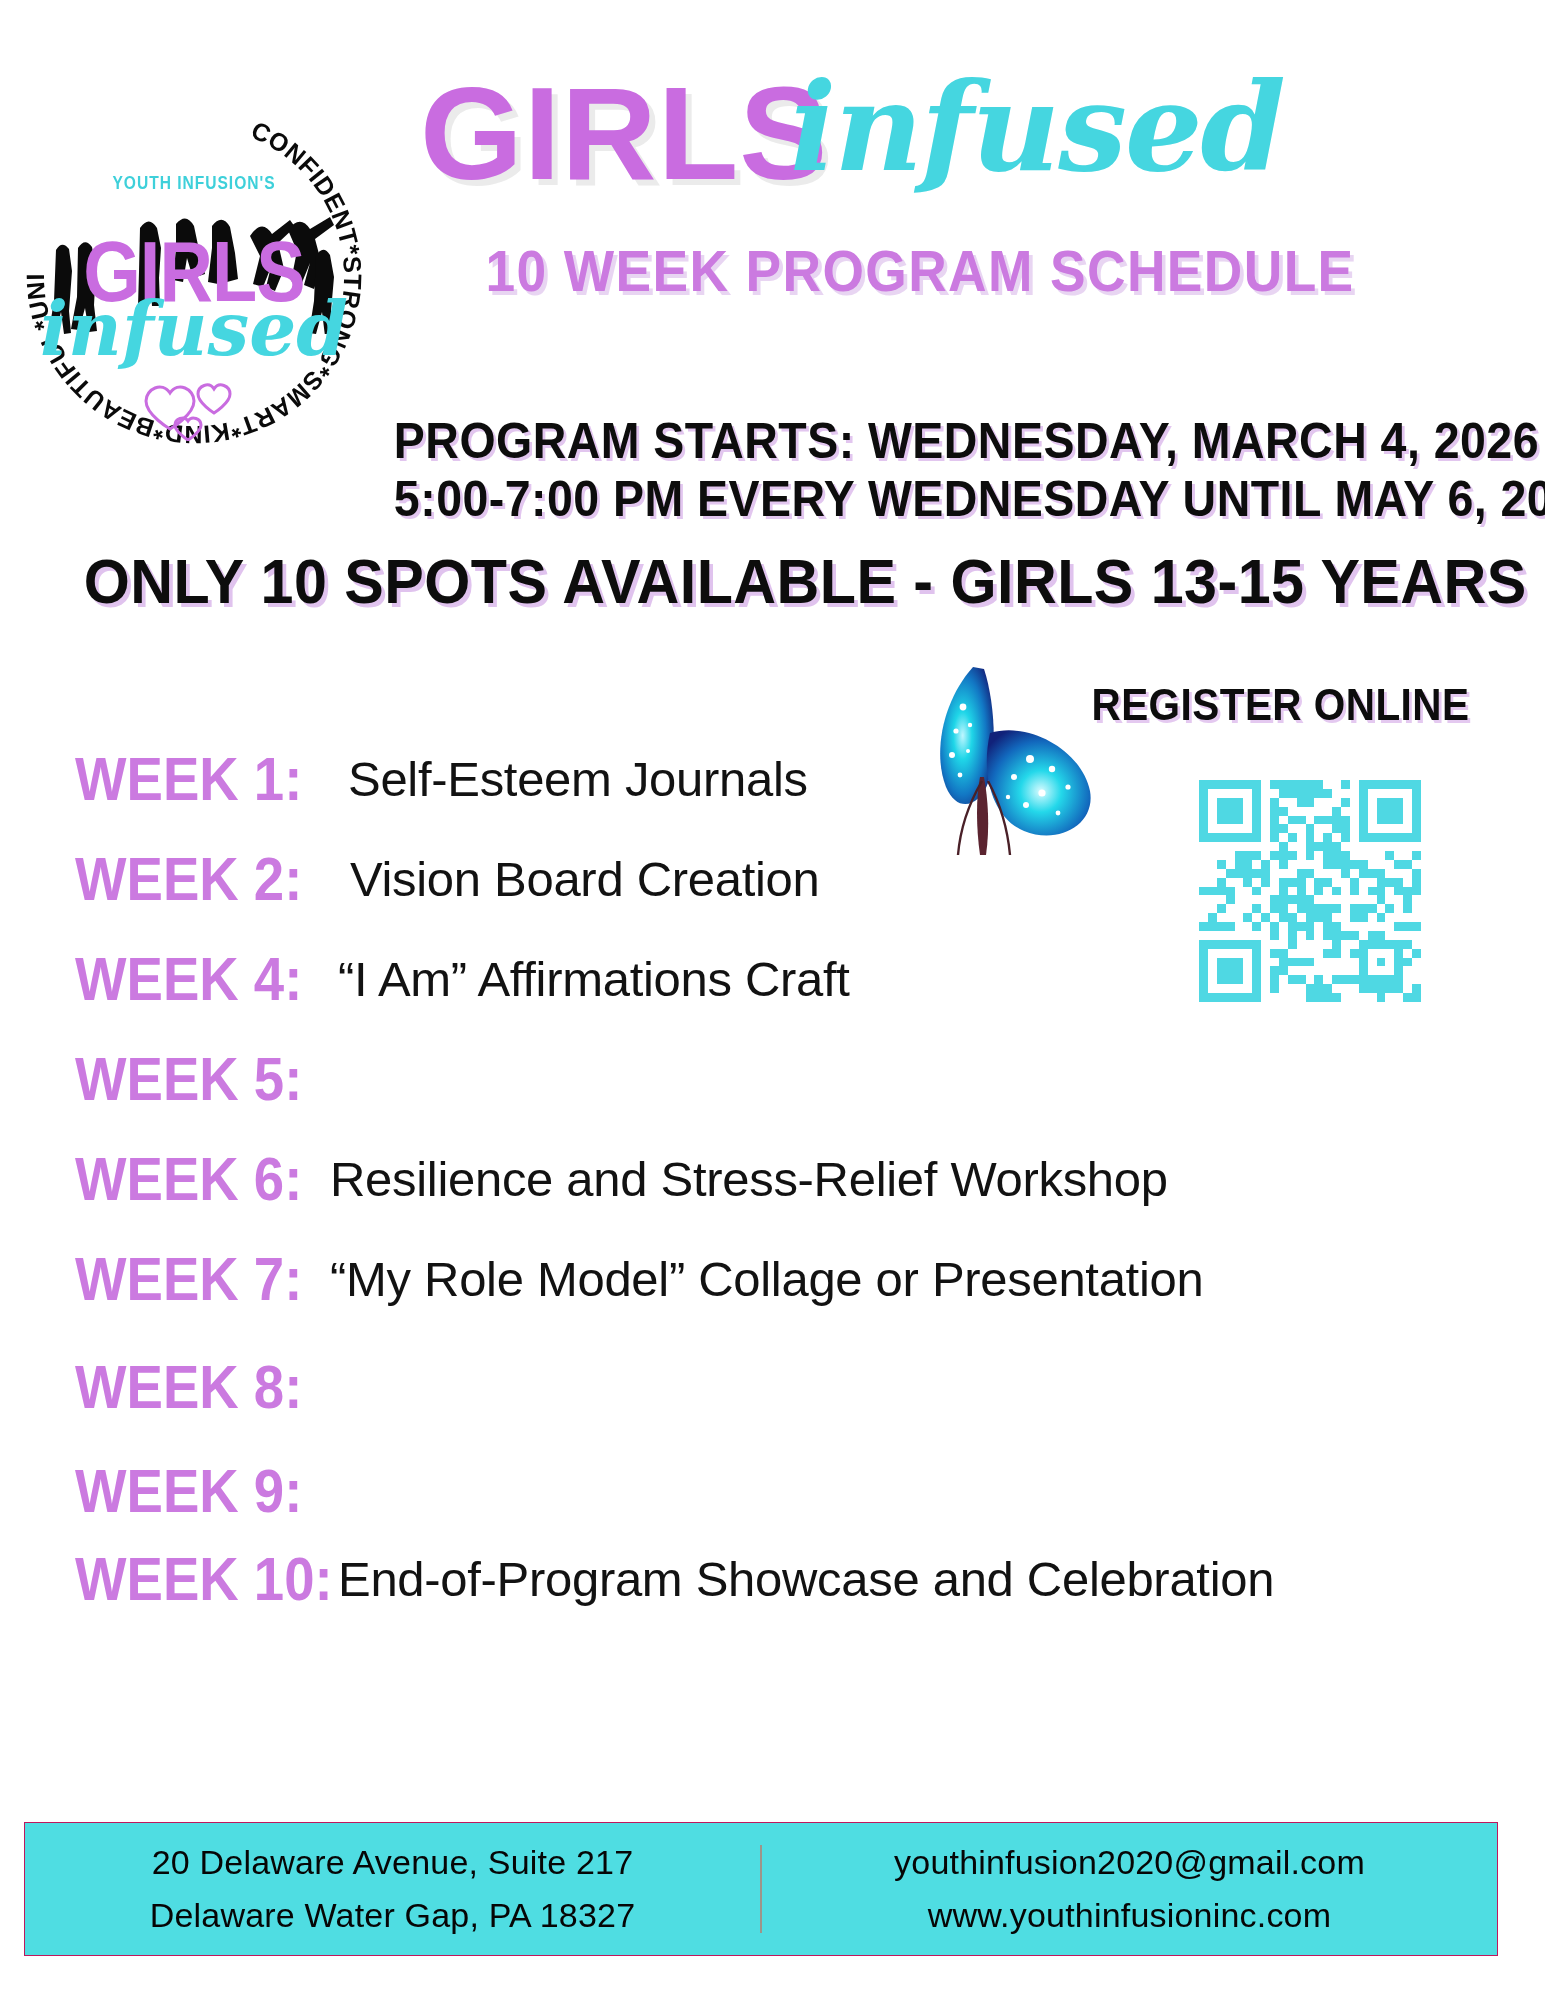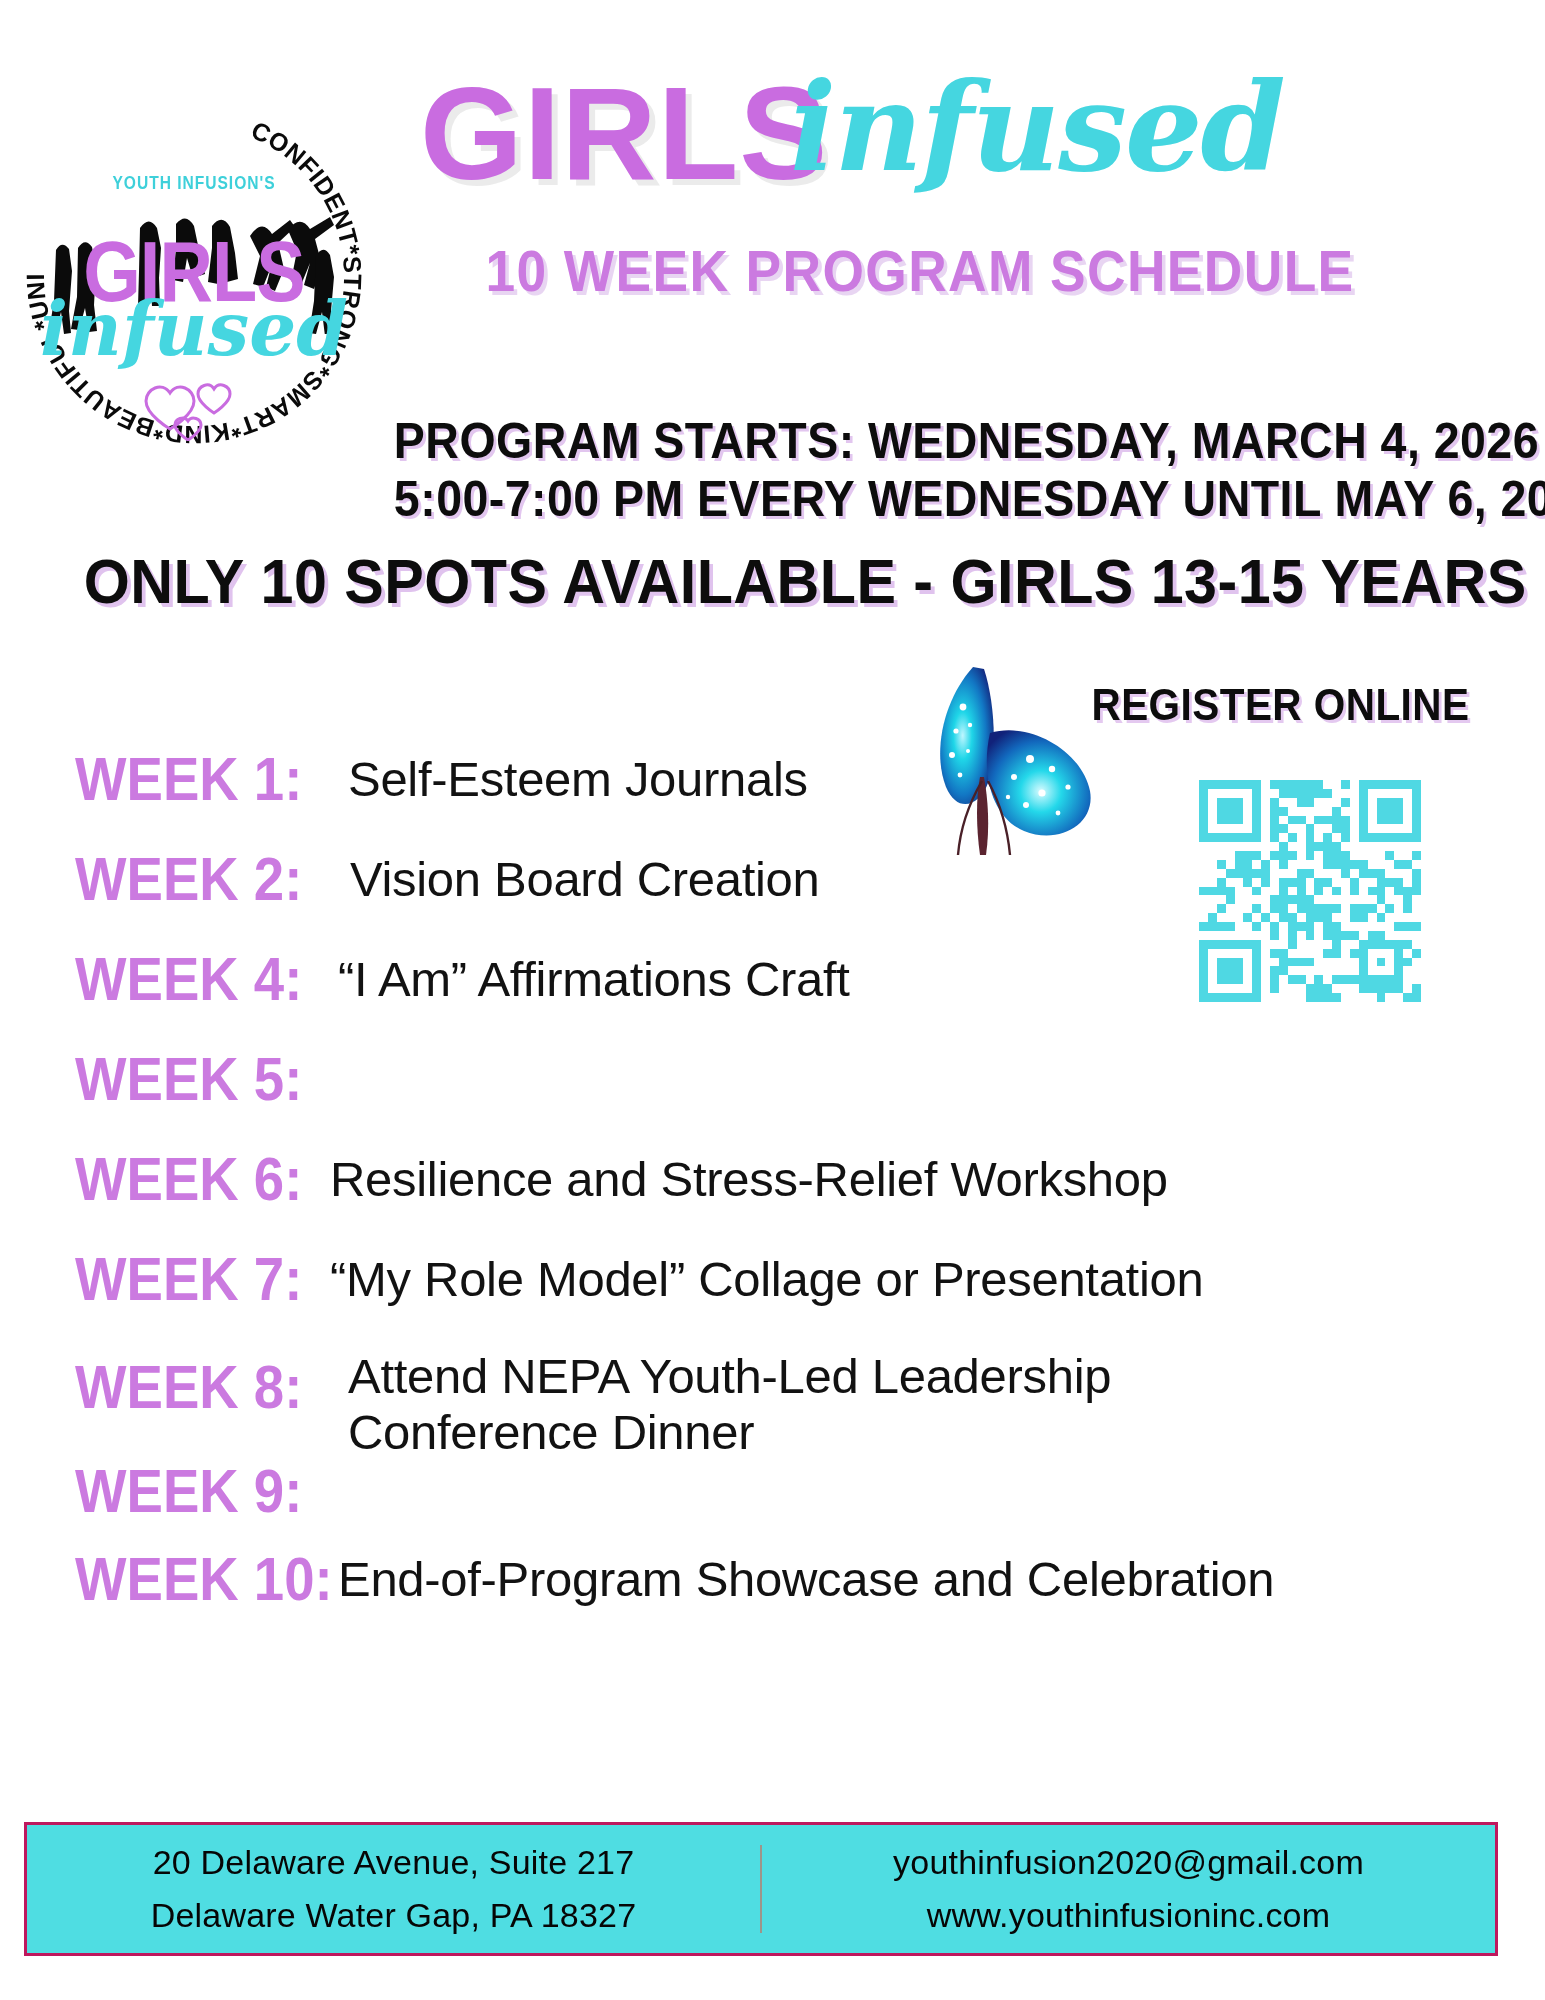--- a/index.html
+++ b/index.html
@@ -205,21 +205,21 @@
   .week-text.two-line { white-space: normal; line-height: 1.15; width: 1100px; }
 
   
   .footer {
     position: absolute;
     left: 24px;
     top: 1822px;
     width: 1474px;
     height: 134px;
     background: #4fdde2;
-    border: 3px solid #be185d;
+    border: 1px solid #be185d;
     display: flex;
     align-items: center;
   }
   .footer-col {
     flex: 1;
     text-align: center;
     color: #060606;
     font-family: "Liberation Sans Narrow", "Liberation Sans", sans-serif;
     font-size: 34px;
     font-weight: 400;
@@ -685,21 +685,20 @@
       <div class="week-text" style="left:330px;text-align:right;">Resilience and Stress-Relief Workshop</div>
     </div>
 
     <div class="week-row" style="height:100px">
       <div class="week-label">WEEK 7:</div>
       <div class="week-text" style="left:330px;">“My Role Model” Collage or Presentation</div>
     </div>
 
     <div class="week-row" style="height:112px">
       <div class="week-label" style="top:8px;">WEEK 8:</div>
-      <div class="week-text two-line" style="left:348px; top:0px; width:880px;">Attend NEPA Youth-Led Leadership Conference Dinner</div>
     </div>
 
     <div class="week-row" style="height:88px">
       <div class="week-label">WEEK 9:</div>
     </div>
 
     <div class="week-row" style="height:100px">
       <div class="week-label">WEEK 10:</div>
       <div class="week-text" style="left:338px;">End-of-Program Showcase and Celebration</div>
     </div>

